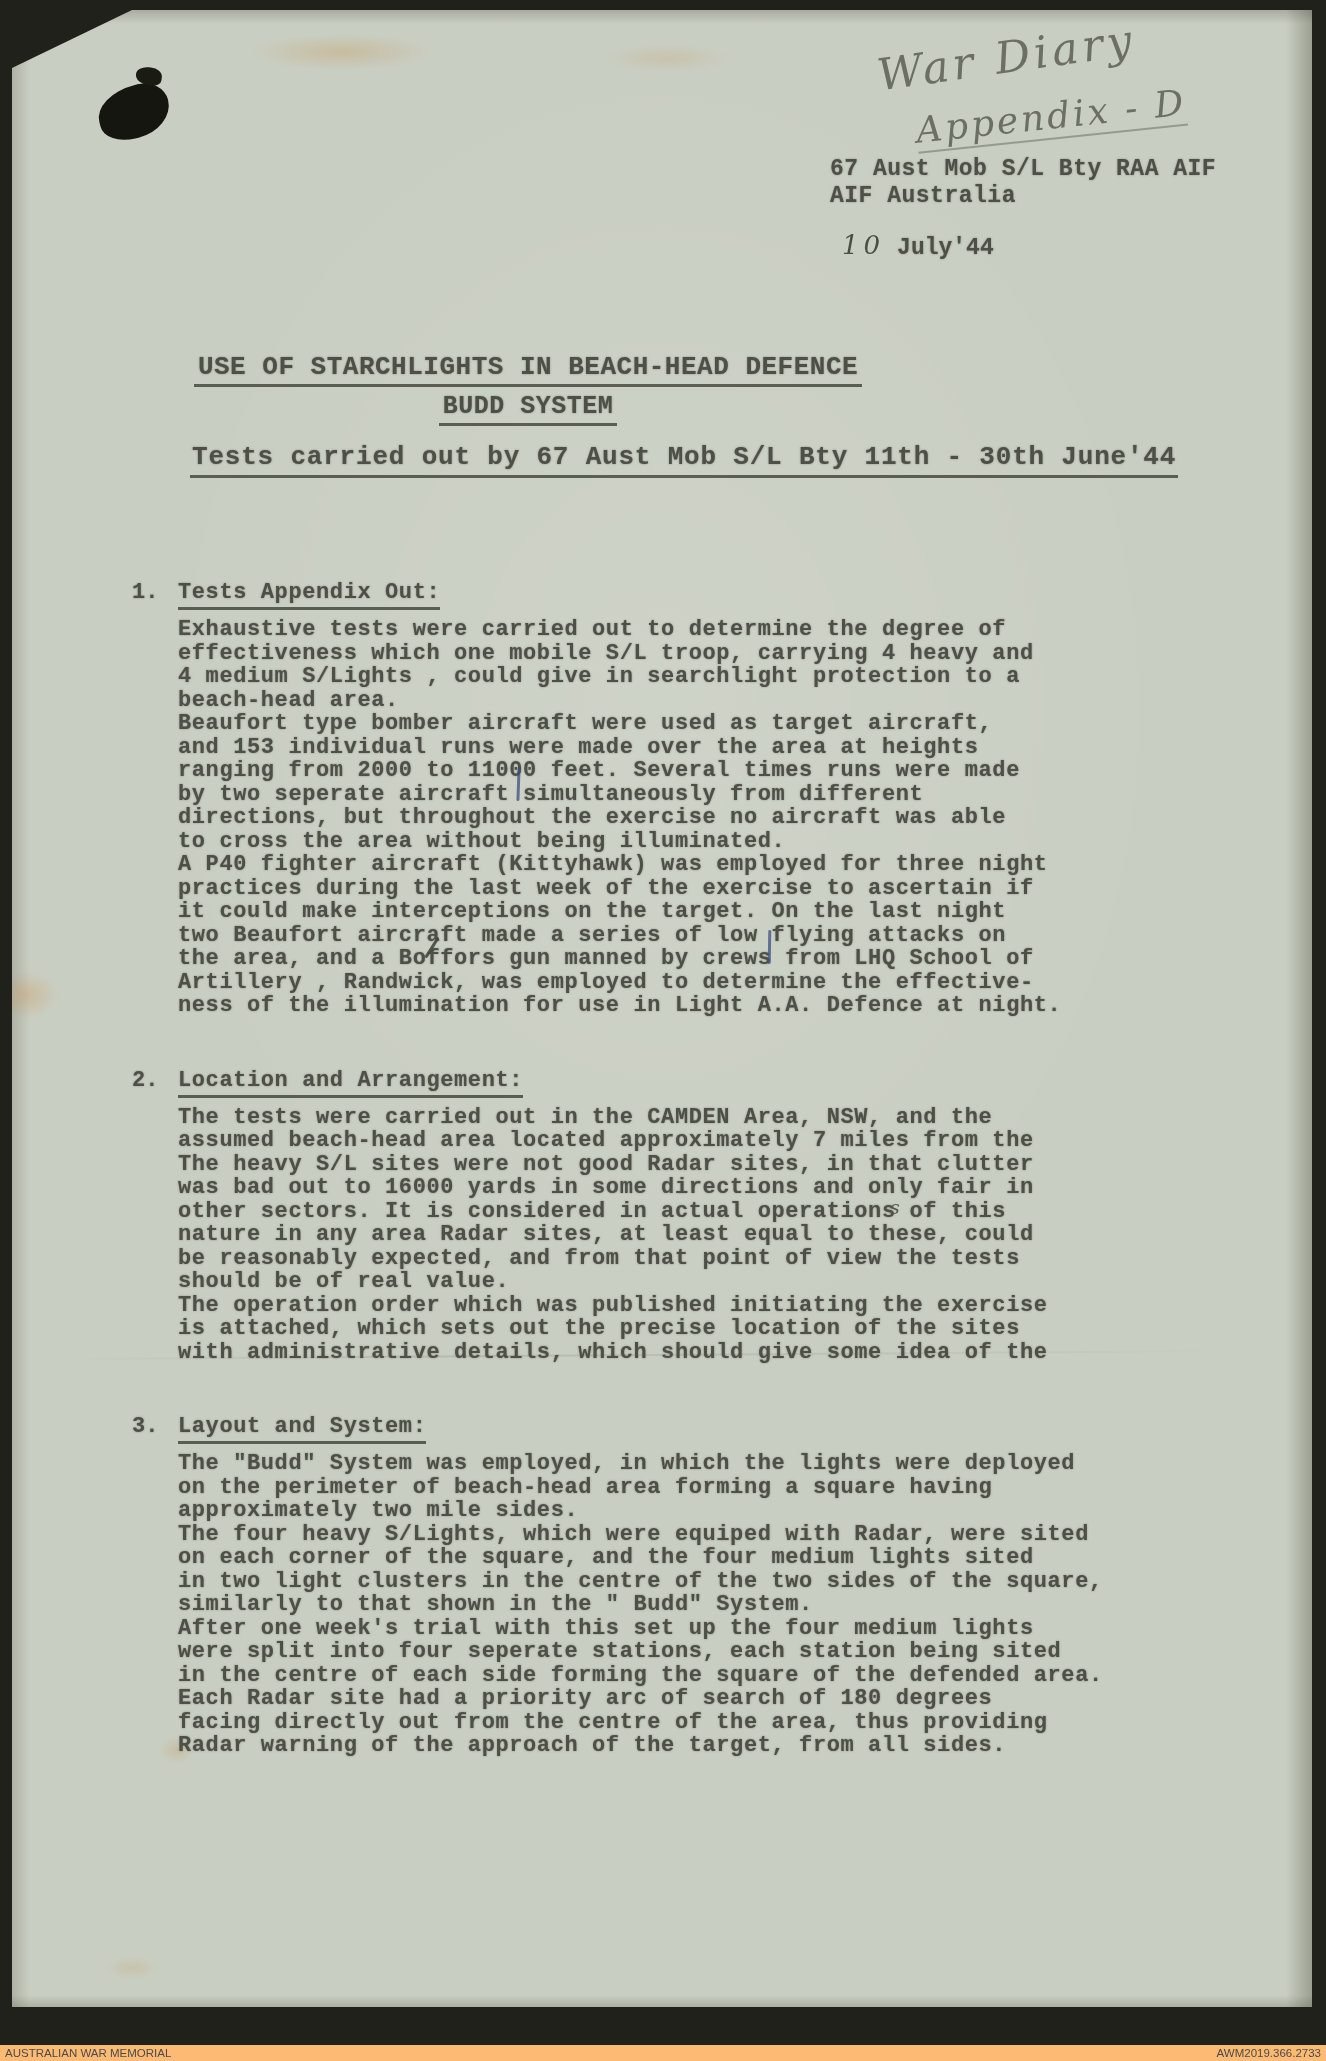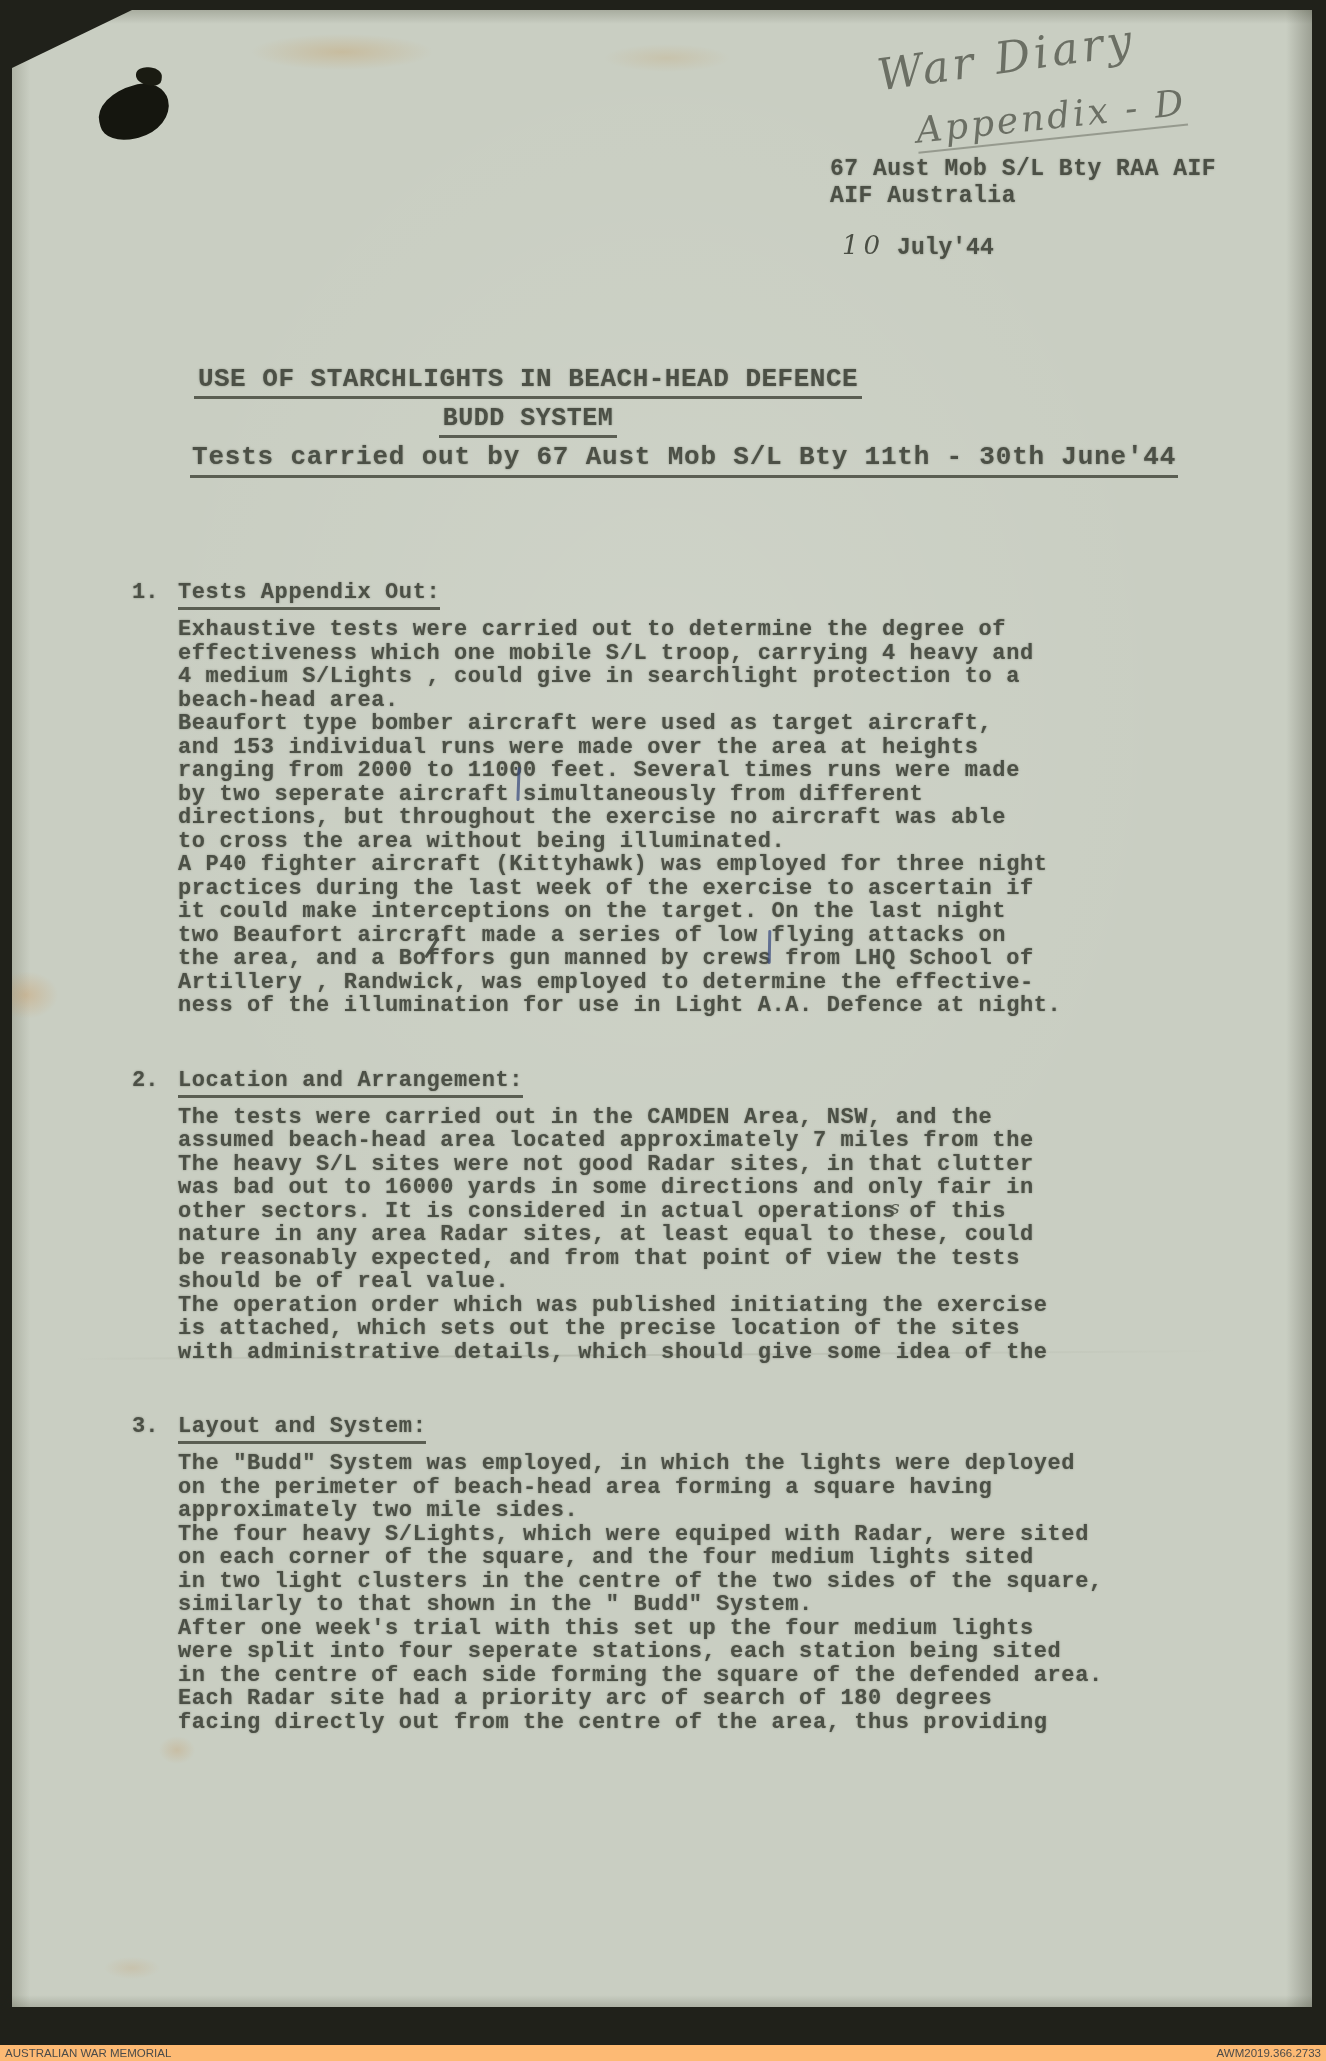--- a/index.html
+++ b/index.html
@@ -52,21 +52,21 @@
   .hw1 { left:862px; top:40px; font-size:44px; transform:rotate(-8deg); transform-origin:left top; letter-spacing:4px; }
   .hw2 { left:902px; top:100px; font-size:36px; transform:rotate(-6deg); transform-origin:left top; letter-spacing:3px;
          border-bottom:2px solid rgba(107,111,100,0.55); padding-bottom:1px; }
   .unit-block { position:absolute; left:818px; top:146px; font-size:23px; line-height:27px; letter-spacing:0.5px; white-space:nowrap; }
   .date-line { position:absolute; left:830px; top:220px; font-size:23px; white-space:nowrap; }
   .hw-date {
     font-family:"DejaVu Serif",serif; font-style:italic; font-weight:400;
     color:#4a4e44; letter-spacing:5px; margin-right:12px; font-size:26px;
     text-shadow:none;
   }
-  .title-block { position:absolute; left:0; top:342px; width:1032px; text-align:center;margin-top:12px; }
+  .title-block { position:absolute; left:0; top:342px; width:1032px; text-align:center; }
   .title-line1 { font-size:26px; letter-spacing:0.5px; display:inline-block;
                  border-bottom:3px solid rgba(70,74,62,0.85); padding:0 4px 2px; }
   .title-line2 { font-size:25px; letter-spacing:0.5px; display:inline-block; margin-top:5px;
                  border-bottom:3px solid rgba(70,74,62,0.85); padding:0 4px 2px; }
   .subtitle { position:absolute; left:178px; top:432px; font-size:26px; letter-spacing:0.8px;
               border-bottom:3px solid rgba(70,74,62,0.85); padding:0 2px 3px; white-space:nowrap; }
   .sections { position:absolute; left:120px; top:570px; width:1160px; }
   .section { margin-bottom:50px; }
   .sec-head { display:flex; align-items:flex-start; margin-bottom:8px; }
   .sec-num { width:46px; flex:0 0 46px; font-size:22px; }
@@ -173,20 +173,21 @@
             <div class="line typed">approximately two mile sides.</div>
             <div class="line typed">The four heavy S/Lights, which were equiped with Radar, were sited</div>
             <div class="line typed">on each corner of the square, and the four medium lights sited</div>
             <div class="line typed">in two light clusters in the centre of the two sides of the square,</div>
             <div class="line typed">similarly to that shown in the " Budd" System.</div>
             <div class="line typed">After one week's trial with this set up the four medium lights</div>
             <div class="line typed">were split into four seperate stations, each station being sited</div>
             <div class="line typed">in the centre of each side forming the square of the defended area.</div>
             <div class="line typed">Each Radar site had a priority arc of search of 180 degrees</div>
             <div class="line typed">facing directly out from the centre of the area, thus providing</div>
+            <div class="line typed">Radar warning of the approach of the target, from all sides.</div>
           </div>
         </div>
       </div>
 
     <div class="pen-mark mark-a"></div>
     <div class="pen-mark mark-b"></div>
     <div class="pen-mark mark-slash"></div>
     <div class="inserted-s">s</div>
   </div>
 

